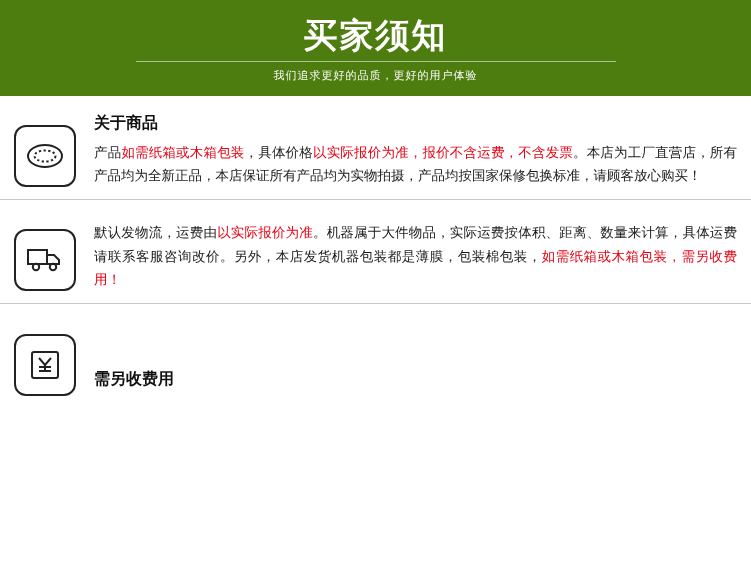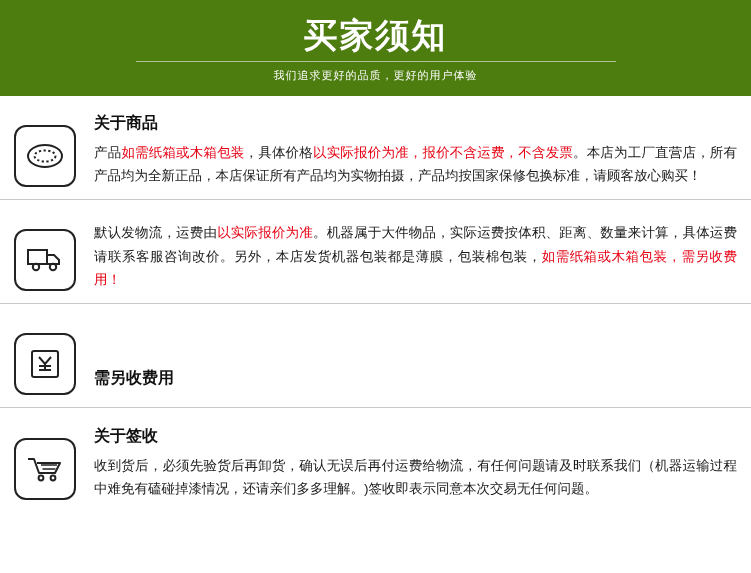--- a/index.html
+++ b/index.html
@@ -134,29 +134,15 @@
         <svg width="34" height="32" viewBox="0 0 34 32">
           <rect x="4" y="3" width="26" height="26" rx="2" fill="none" stroke="#222" stroke-width="2"></rect>
           <path d="M11 9 L17 16 L23 9 M11 18 h12 M11 22 h12 M17 16 v7" fill="none" stroke="#222" stroke-width="2"></path>
         </svg>
       </div>
       <div class="sec-body">
         <div class="sec-title">需另收费用</div>
       </div>
     </div>
 
-    <div class="section">
-      <div class="icon-box">
-        <svg width="40" height="30" viewBox="0 0 40 30">
-          <path d="M3 5 h6 l5 14 h16 l5 -10 H12" fill="none" stroke="#222" stroke-width="2" stroke-linejoin="round"></path>
-          <path d="M16 11 h16 M17.5 15 h13" fill="none" stroke="#222" stroke-width="1.6"></path>
-          <circle cx="16" cy="24" r="2.4" fill="none" stroke="#222" stroke-width="2"></circle>
-          <circle cx="28" cy="24" r="2.4" fill="none" stroke="#222" stroke-width="2"></circle>
-        </svg>
-      </div>
-      <div class="sec-body">
-        <div class="sec-title">关于签收</div>
-        <div class="sec-text"><span>收到货后，必须先验货后再卸货，确认无误后再付运费给物流，有任何问题请及时联系我们（机器运输过程中难免有磕碰掉漆情况，还请亲们多多理解。)签收即表示同意本次交易无任何问题。</span></div>
-      </div>
-    </div>
 
   </div>
 </div>
 
 </body></html>

